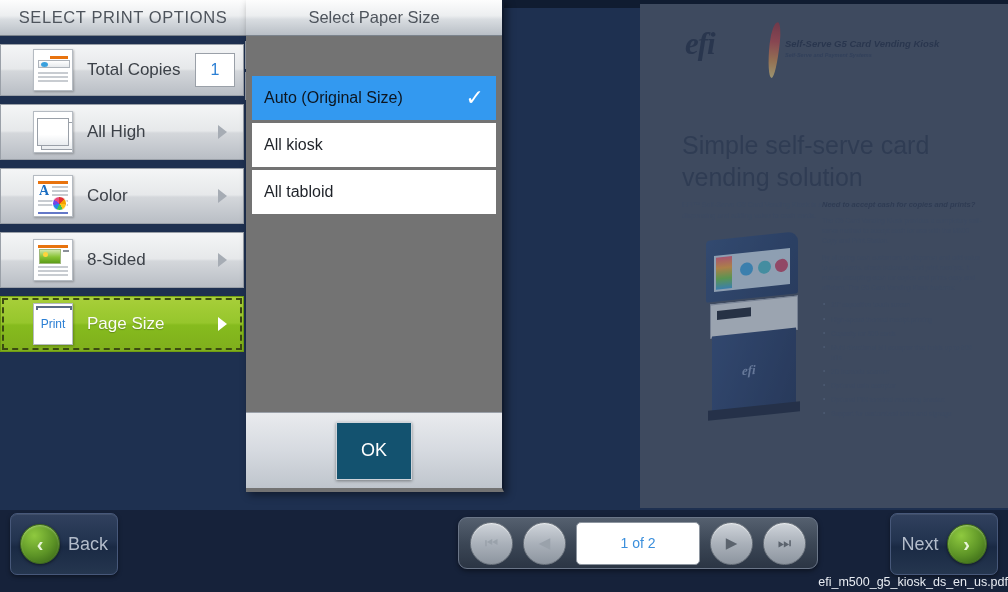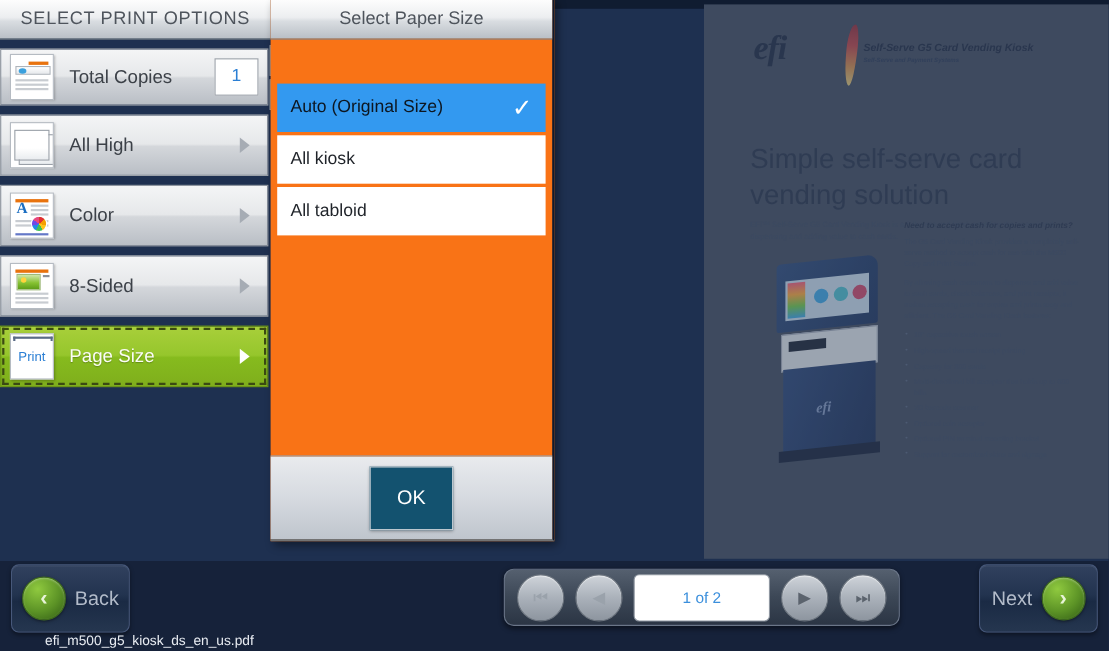--- a/index.html
+++ b/index.html
@@ -33,21 +33,21 @@
     border-bottom:1px solid #7b838c;
     display:flex; align-items:center; justify-content:center;
     color:#4e545c; font-size:16.5px; letter-spacing:.6px;
   }
   .sidebar-list { position:absolute; left:0; top:44px; width:246px; }
 
   .opt-row {
     position:relative; width:244px; height:56px; margin-bottom:8px;
     background:linear-gradient(to bottom,#f4f5f6 0%,#e6e8ea 48%,#d4d7db 52%,#b9bec5 100%);
     border:1px solid #9aa0a8;
-    display:flex; align-items:center;
+    display:flex; align-items:center;padding-left:24px;
   }
   .opt-row.green {
     background:linear-gradient(to bottom,#a8cf3a 0%,#96c62c 48%,#86bb1e 52%,#7fae1c 100%);
     border:1px solid #6f9c13;
     outline:2px dashed #3b4a12; outline-offset:-4px;
   }
   .opt-icon {
     width:40px; height:42px; margin-left:8px; flex:none;
     position:relative; background:#fff;
     border:1px solid #b5bbc2; box-shadow:1px 1px 2px rgba(0,0,0,.25);
@@ -118,22 +118,22 @@
     display:flex; align-items:center; justify-content:center;
   }
   .caret-up { width:0;height:0;border-bottom:6px solid #5a6068;
               border-left:6px solid transparent;border-right:6px solid transparent; }
   .caret-down { width:0;height:0;border-top:6px solid #5a6068;
               border-left:6px solid transparent;border-right:6px solid transparent; }
 
   
   .dialog {
     position:absolute; left:246px; top:0; width:258px; height:492px;
-    background:#f97316;
-    border-right:2px solid #0f1a2e; border-bottom:2px solid #737373;
+    background:#737373;
+    border-right:2px solid #0f1a2e; border-bottom:4px solid #737373;
     box-shadow:3px 3px 8px rgba(0,0,0,.45);
   }
   .dialog-header {
     height:36px;
     background:linear-gradient(to bottom,#fdfdfd 0%,#eceef0 45%,#d9dde1 55%,#b9bfc6 100%);
     border-bottom:1px solid #7b838c;
     display:flex; align-items:center; justify-content:center;
     color:#4e545c; font-size:16.5px;
   }
   .dialog-list { margin-top:6px; }
@@ -241,22 +241,22 @@
     color:#5b636d; font-size:15px;
     box-shadow:inset 0 1px 1px rgba(255,255,255,.55);
   }
   .pgbtn.dim { color:#9aa2ab; }
   .pgfield {
     width:124px; height:43px; background:#fff; border:1px solid #8e96a0;
     border-radius:5px; display:flex; align-items:center; justify-content:center;
     color:#3b8fdc; font-size:14px;
   }
   .filename {
-    position:absolute; left:0; right:0; bottom:3px; text-align:left;
-    color:#e8ecf2; font-size:12.5px;padding-left:41px;
+    position:absolute; left:0; right:0; bottom:3px; text-align:right;
+    color:#e8ecf2; font-size:12.5px;
   }
 </style>
 </head>
 <body>
 
 <div id="root">
 
   <div class="bg-top-strip"></div>
   <div class="bg-main"></div>
   <div class="bg-bottom-bar"></div>

